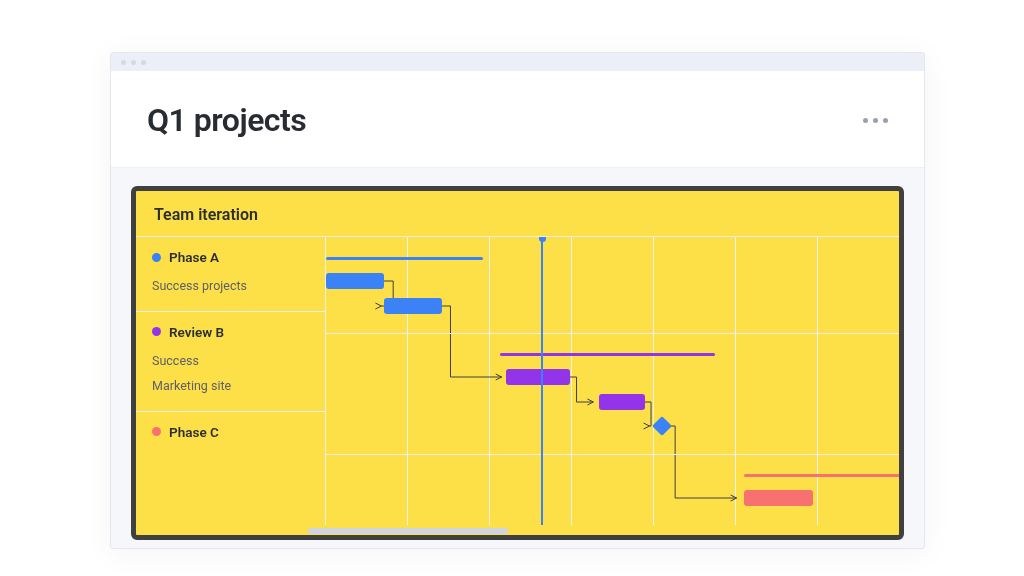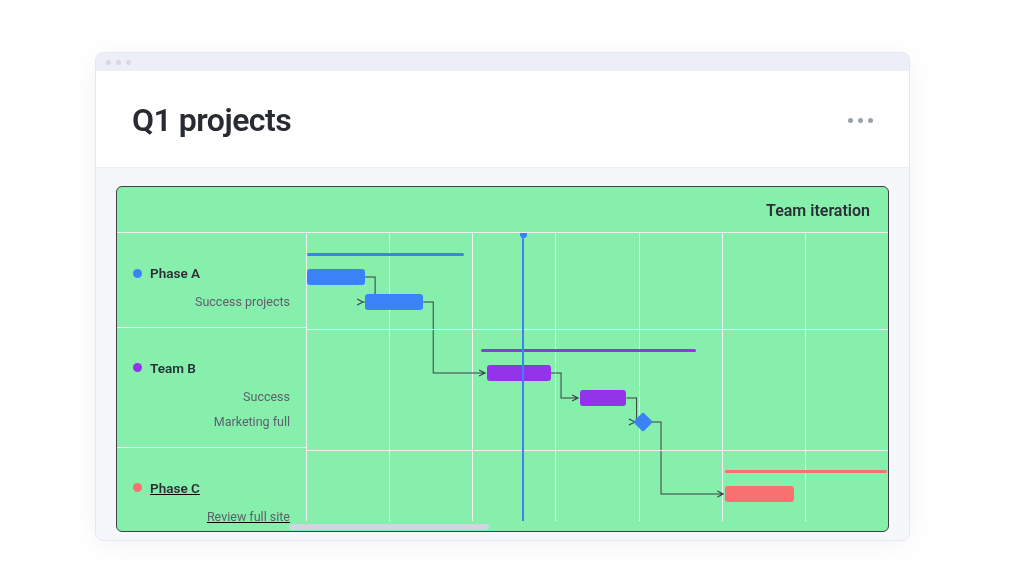--- a/index.html
+++ b/index.html
@@ -5,25 +5,25 @@
   * { box-sizing: border-box; margin: 0; padding: 0; }
   body {
     font-family: -apple-system, BlinkMacSystemFont, "Segoe UI", Roboto, sans-serif;
     background: #fff;
     width: 1024px;
     height: 576px;
     overflow: hidden;
   }
   .window {
     position: absolute;
-    left: 95px;
+    left: 110px;
     top: 52px;
     width: 815px;
     background: #f3f5fa;
-    border-radius: 8px;
+    border-radius: 3px;
     border: 1px solid #e5e7ef;
     box-shadow: 0 4px 30px rgba(0,0,0,0.05);
     overflow: hidden;
   }
   .titlebar {
     height: 18px;
     background: #eceff7;
     display: flex;
     align-items: center;
     padding-left: 10px;
@@ -50,25 +50,24 @@
     display: flex; gap: 5px;
   }
   .more-dots span {
     width: 5px; height: 5px; border-radius: 50%; background: #9aa0ad;
   }
   .content {
     padding: 18px 20px 8px 20px;
     background: #f5f7fb;
   }
   .card {
-    background: #86efac;
-    border: 1px solid #404040;
+    background: #fde047;
+    border: 5px solid #404040;
     border-radius: 6px;
     overflow: hidden;
-    text-align: right;
   }
   .card-title {
     font-size: 16px;
     font-weight: 600;
     color: #2c2e36;
     padding: 14px 18px 12px 18px;
   }
   .gantt {
     display: flex;
     border-top: 1px solid #eceef4;
@@ -76,30 +75,29 @@
   }
   .left-col {
     width: 190px;
     flex-shrink: 0;
     border-right: 1px solid #eceef4;
   }
   .group {
     border-bottom: 1px solid #eceef4;
     padding: 12px 16px;
   }
-  .group:last-child { border-bottom: none; text-decoration: underline; }
+  .group:last-child { border-bottom: none; }
   .group-title {
     display: flex;
     align-items: center;
     gap: 8px;
     font-size: 13.5px;
     font-weight: 600;
     color: #2c2e36;
     margin-bottom: 8px;
-    margin-top: 20px;
   }
   .group-title .bullet {
     width: 9px; height: 9px; border-radius: 50%;
   }
   .task {
     font-size: 12.5px;
     color: #5c606c;
     padding: 4px 0 4px 0;
     line-height: 1.4;
   }
@@ -200,31 +198,30 @@
             <div class="group">
               <div class="group-title">
                 <span class="bullet" style="background: rgb(59, 130, 246);"></span>
                 <span>Phase A</span>
               </div>
               <div class="task">Success projects</div>
             </div>
             <div class="group">
               <div class="group-title">
                 <span class="bullet" style="background: rgb(147, 51, 234);"></span>
-                <span>Team B</span>
+                <span>Review B</span>
               </div>
               <div class="task">Success</div>
-              <div class="task">Marketing full</div>
+              <div class="task">Marketing site</div>
             </div>
             <div class="group">
               <div class="group-title">
                 <span class="bullet" style="background: rgb(248, 113, 113);"></span>
                 <span>Phase C</span>
               </div>
-              <div class="task">Review full site</div>
             </div>
           </div>
 
         <div class="right-col" id="right-col" style="height: 288px;">
           <div class="grid-lines" id="grid-lines">
               <div class="grid-col"></div>
               <div class="grid-col"></div>
               <div class="grid-col"></div>
               <div class="grid-col"></div>
               <div class="grid-col"></div>

